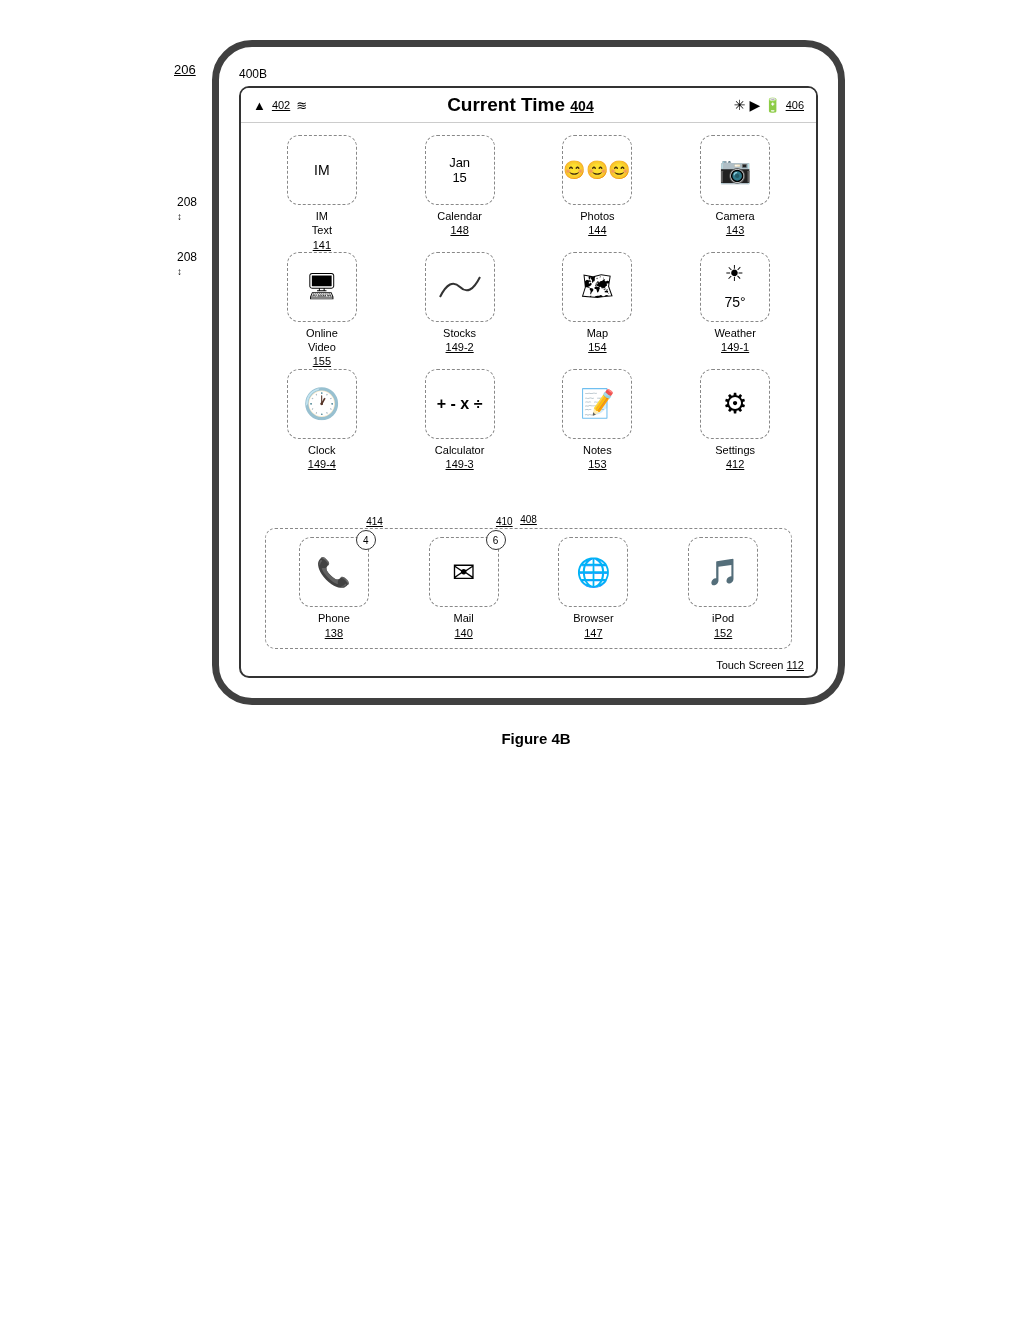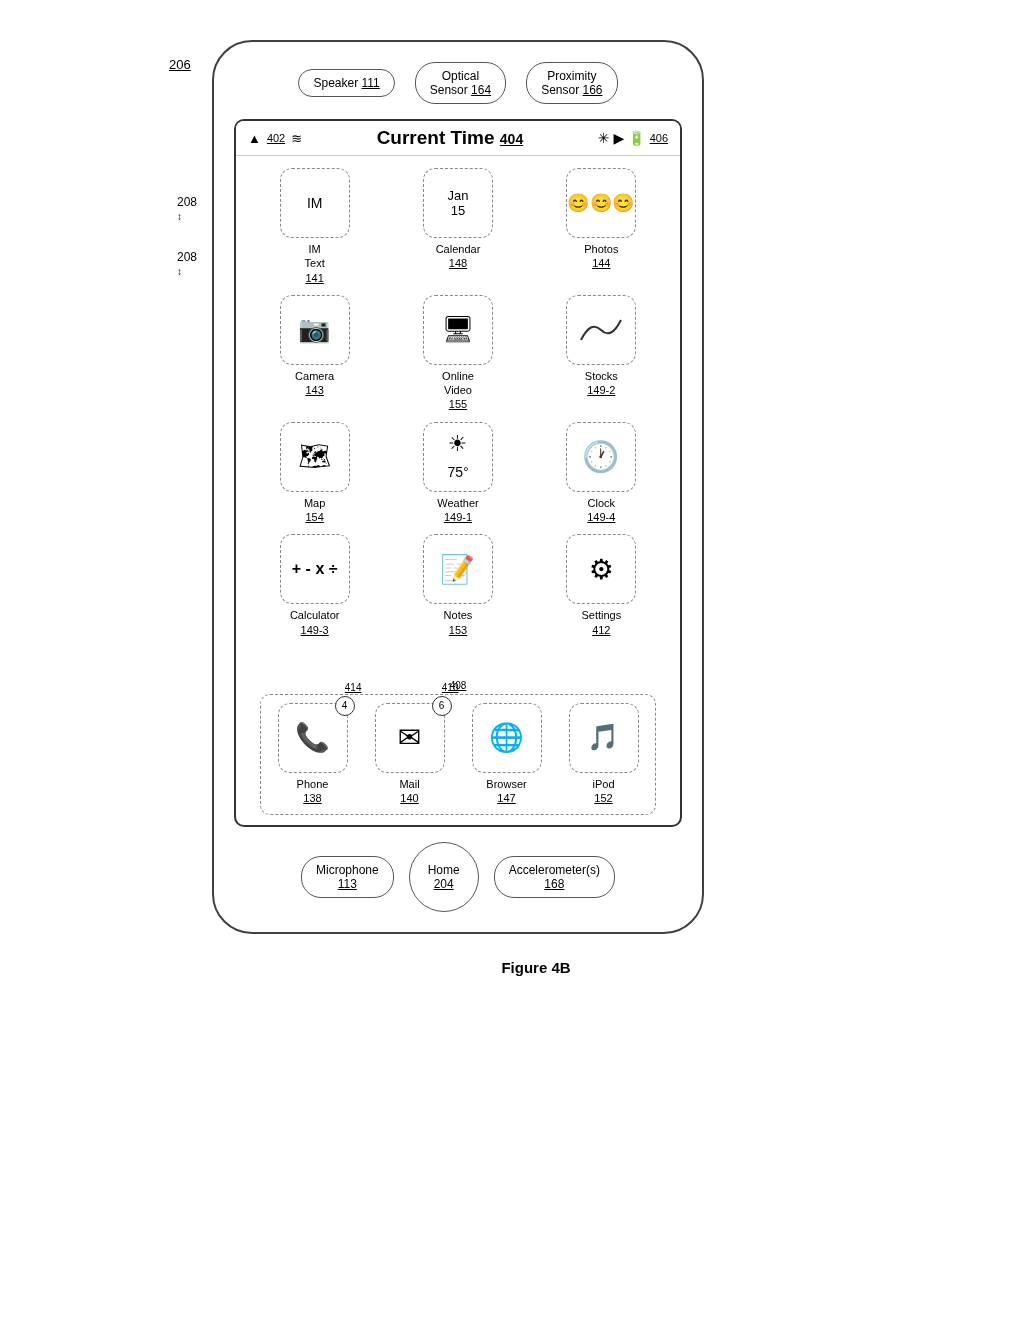--- a/index.html
+++ b/index.html
@@ -33,22 +33,22 @@
     .diagram-area {
       display: flex;
       flex-direction: column;
       align-items: center;
       margin-top: 10px;
     }
 
     
     .outer-device {
       position: relative;
-      width: 492px;
-      border: 2px solid #404040;
+      width: 633px;
+      border: 7px solid #404040;
       border-radius: 40px;
       padding: 20px;
       background: #fff;
       margin-top: 10px;
     }
 
     
     .sensors-row {
       display: flex;
       justify-content: center;
@@ -95,22 +95,21 @@
     .status-right {
       display: flex;
       align-items: center;
       gap: 4px;
       font-size: 12px;
     }
 
     
     .app-grid {
       display: grid;
-      grid-template-columns: repeat(3, 1fr);
-      gap: 10px;
+      grid-template-columns: repeat(4, 1fr);
       padding: 12px;
     }
 
     .app-item {
       display: flex;
       flex-direction: column;
       align-items: center;
       gap: 4px;
     }
 
@@ -221,32 +220,24 @@
       </div>
 
       <div style="position:absolute; left:5px; top:165px; width:15px; height:75px; border-left:1.5px solid #555; border-top:1.5px solid #555; border-bottom:1.5px solid #555;"></div>
 
       <div class="outer-device">
 
         <div style="position:absolute; left:-45px; top:15px; font-size:13px; text-decoration:underline;">
           <span>206</span>
         </div>
 
-        <div class="sensors-row">
-          <div class="sensor-box">
-            <span>Speaker <span style="text-decoration:underline;">111</span></span>
-          </div>
-          <div class="sensor-box">
-            <span>Optical<br>Sensor <span style="text-decoration:underline;">164</span></span>
-          </div>
-          <div class="sensor-box">
-            <span>Proximity<br>Sensor <span style="text-decoration:underline;">166</span></span>
-          </div>
+
+        <div style="font-size:12px; margin-bottom:5px;">
+          <span>400B</span>
         </div>
-
 
         <div class="inner-screen">
 
           <div class="status-bar">
             <div class="status-left">
 
               <span style="font-size:13px;">▲</span>
               <span style="text-decoration:underline; font-size:11px;">402</span>
 
               <span style="font-size:13px;">≋</span>
@@ -392,34 +383,26 @@
               <div class="app-item">
                 <div class="app-icon">
                   <span style="font-size:26px;">🎵</span>
                 </div>
                 <div class="app-name">iPod<br><span class="num">152</span></div>
               </div>
 
             </div>
           </div>
 
+          <div class="dock-label">
+            Touch Screen <span style="text-decoration:underline;">112</span>
+          </div>
 
         </div>
 
-        <div class="bottom-sensors">
-          <div class="sensor-box">
-            <span>Microphone<br><span style="text-decoration:underline;">113</span></span>
-          </div>
-          <div class="sensor-box" style="border-radius:50%; width:70px; height:70px; display:flex; align-items:center; justify-content:center; text-align:center;">
-            <span>Home<br><span style="text-decoration:underline;">204</span></span>
-          </div>
-          <div class="sensor-box">
-            <span>Accelerometer(s)<br><span style="text-decoration:underline;">168</span></span>
-          </div>
-        </div>
 
       </div>
     </div>
 
     <div class="figure-caption" style="margin-top:25px;margin-left:48px;">Figure 4B</div>
 
   </div>
 
 </div>
 

